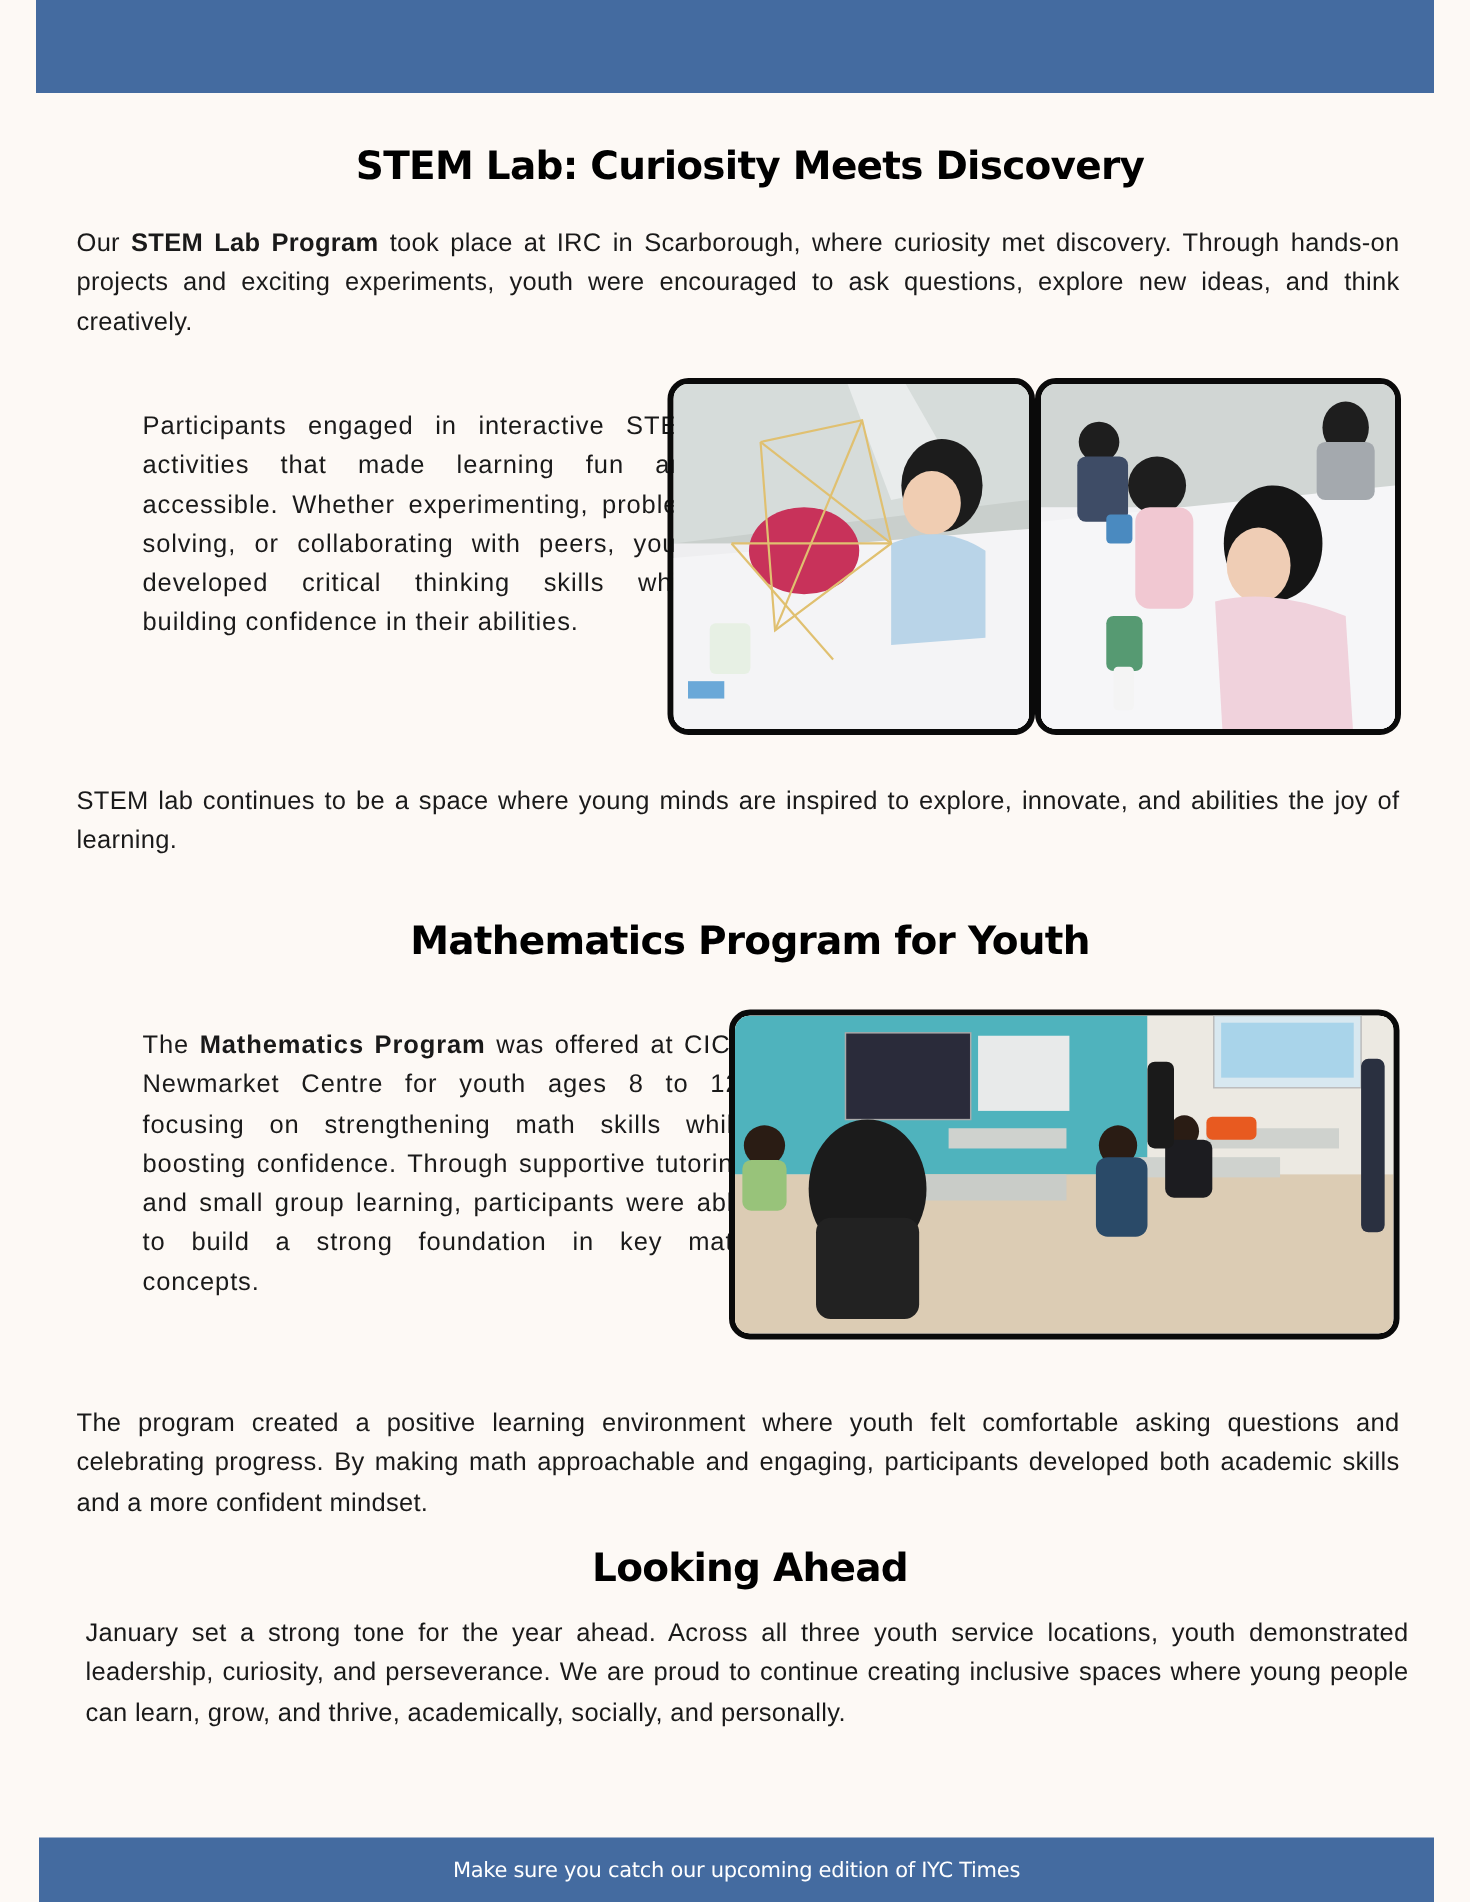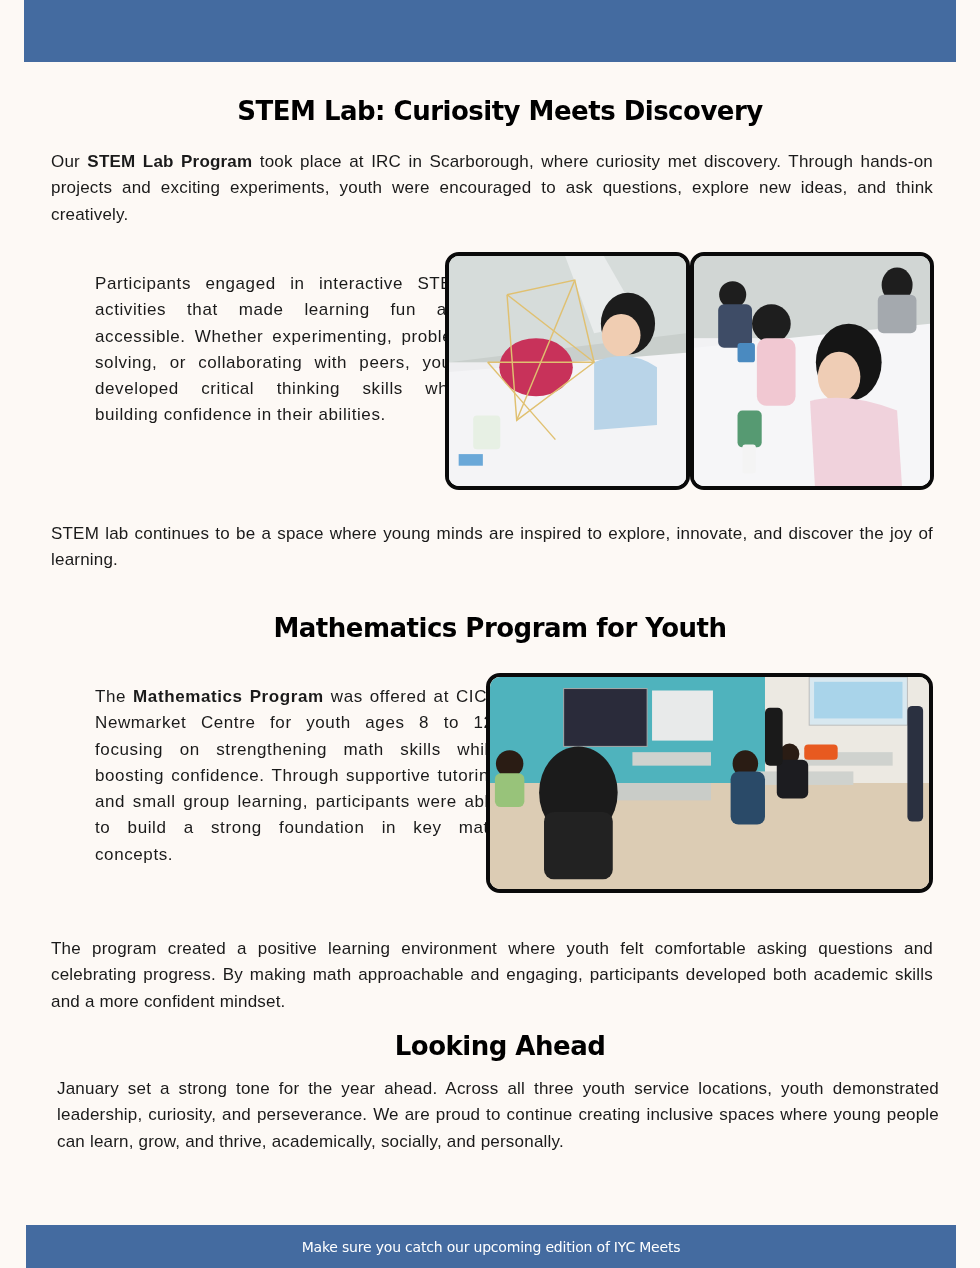--- a/index.html
+++ b/index.html
@@ -90,21 +90,21 @@
     <rect x="190" y="40" width="40" height="40" rx="6" fill="#a4a9ae"></rect>
     <ellipse cx="160" cy="110" rx="34" ry="40" fill="#151515"></ellipse>
     <ellipse cx="150" cy="125" rx="22" ry="26" fill="#efcdb5"></ellipse>
     <path d="M120,150 Q160,140 210,160 L215,238 L125,238 Z" fill="#f0d2dc"></path>
     <rect x="45" y="90" width="18" height="20" rx="3" fill="#4a8ac0"></rect>
     <rect x="45" y="160" width="25" height="38" rx="5" fill="#3a8a5a" opacity="0.85"></rect>
     <rect x="50" y="195" width="14" height="30" rx="3" fill="#f4f4f4"></rect>
   </svg>
 </div>
 
-<p class="para" style="left:51px; top:521px; width:882px;">STEM lab continues to be a space where young minds are inspired to explore, innovate, and discover the joy of learning.</p>
+<p class="para" style="left:51px; top:521px; width:882px;">STEM lab continues to be a space where young minds are inspired to explore, innovate, and abilities the joy of learning.</p>
 
 <h2 class="heading" style="top:603px;">Mathematics Program for Youth</h2>
 
 <p class="para narrow" style="left:51px; top:684px; width:404px;"><span>The </span><b>Mathematics Program</b><span> was offered at CICS Newmarket Centre for youth ages 8 to 12, focusing on strengthening math skills while boosting confidence. Through supportive tutoring and small group learning, participants were able to build a strong foundation in key math concepts.</span></p>
 
 <div class="photo" style="left:486px; top:673px; width:447px; height:220px;" title="Classroom of youth at tables facing a projector screen">
   <svg viewBox="0 0 447 220" preserveAspectRatio="none">
     <rect width="447" height="220" fill="#e4dccf"></rect>
     <rect x="0" y="0" width="280" height="110" fill="#4fb3bd"></rect>
     <rect x="280" y="0" width="167" height="110" fill="#ece9e2"></rect>
@@ -131,14 +131,14 @@
   </svg>
 </div>
 
 <p class="para" style="left:51px; top:908px; width:882px;margin-top:28px;">The program created a positive learning environment where youth felt comfortable asking questions and celebrating progress. By making math approachable and engaging, participants developed both academic skills and a more confident mindset.</p>
 
 <h2 class="heading" style="top:1021px;">Looking Ahead</h2>
 
 <p class="para" style="left:57px; top:1076px; width:882px;">January set a strong tone for the year ahead. Across all three youth service locations, youth demonstrated leadership, curiosity, and perseverance. We are proud to continue creating inclusive spaces where young people can learn, grow, and thrive, academically, socially, and personally.</p>
 
 <div class="bottom-bar">
-  <span>Make sure you catch our upcoming edition of IYC Meets</span>
+  <span>Make sure you catch our upcoming edition of IYC Times</span>
 </div>
 
 </body></html>

